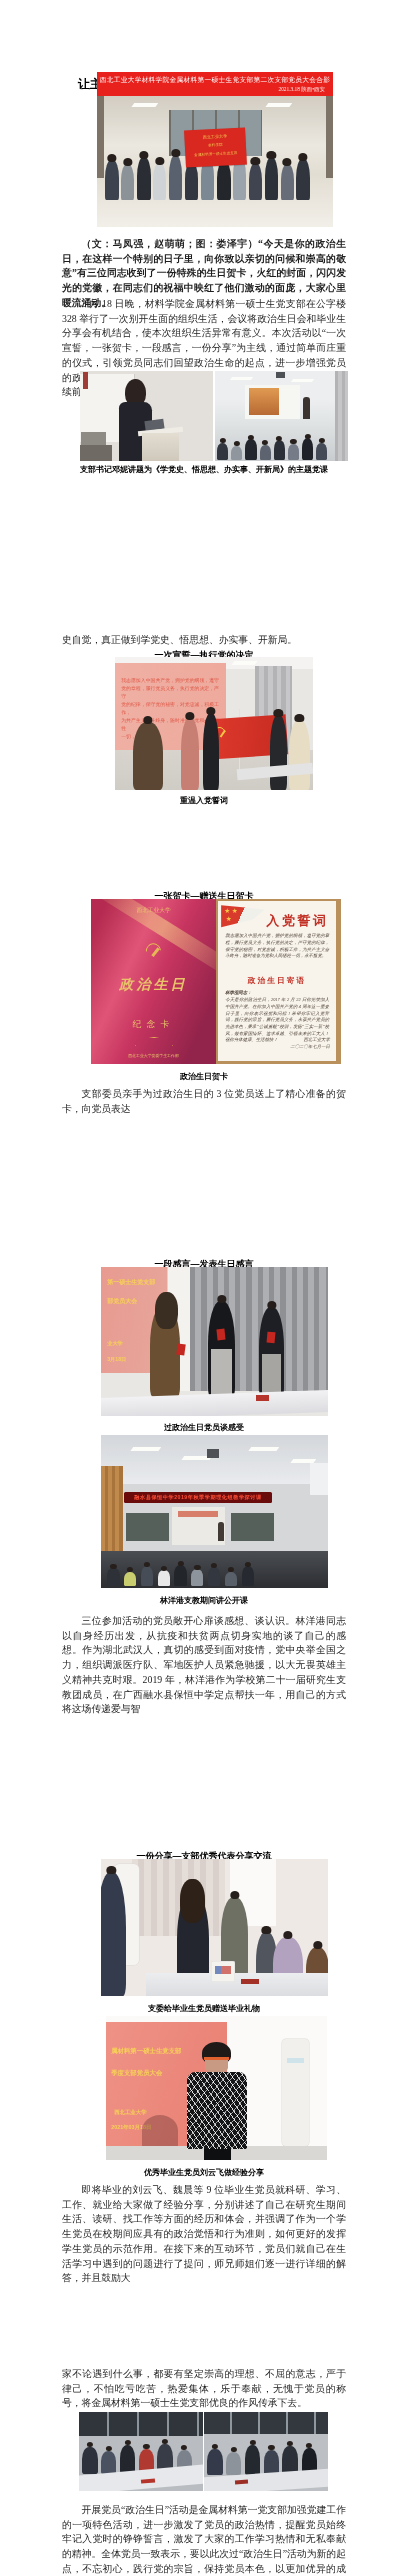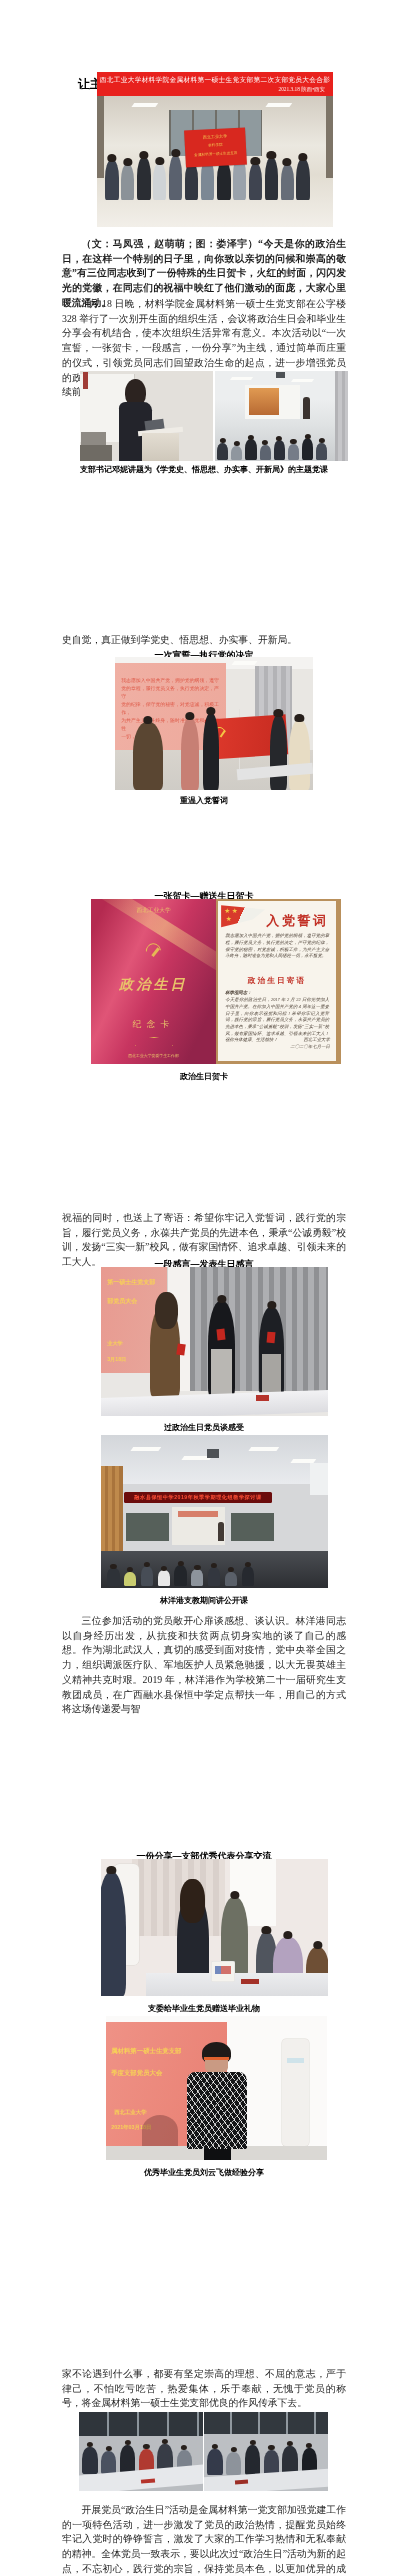--- a/index.html
+++ b/index.html
@@ -179,22 +179,22 @@
       <div class="handw abs" style="left:7.2px;top:89px;width:104px;font-weight:bold;">林季澄同志：</div>
       <div class="handw abs" style="left:7.2px;top:96px;width:104px;">今天是你的政治生日，2017 年 2 月 22 日你光荣加入中国共产党。在你加入中国共产党的 4 周年这一重要日子里，向你表示祝贺和问候！希望你牢记入党誓词，践行党的宗旨，履行党员义务，永葆共产党员的先进本色，秉承“公诚勇毅”校训，发扬“三实一新”校风，做有家国情怀、追求卓越、引领未来的工大人！祝你身体健康、生活愉快！</div>
       <div class="abs" style="left:0;bottom:0;width:118px;height:17.5px;background:linear-gradient(#f8f4ec,#dda express 0),linear-gradient(#e9b877,#b0672a);"></div>
       <div class="handw abs" style="right:6.2px;top:136px;width:57px;text-align:right;">西北工业大学</div>
       <div class="handw abs" style="right:6.2px;top:143px;width:67px;text-align:right;">二〇二〇年七月一日</div>
     </div>
   </div>
 
   <div class="caption" style="top:1071px;">政治生日贺卡</div>
 
-
-  <div class="para" style="top:1211px;">祝福的同时，也送上了寄语：希望你牢记入党誓词，践行党的宗旨，履行党员义务，永葆共产党员的先进本色，秉承“公诚勇毅”校训，发扬“三实一新”校风，做有家国情怀、追求卓越、引领未来的工大人。</div>
+  <div class="para indent" style="top:1087px;">支部委员亲手为过政治生日的 3 位党员送上了精心准备的贺卡，向党员表达</div>
+
 
   <div class="heading" style="top:1258px;">一段感言—发表生日感言</div>
 
   <div class="photo" style="left:101px;top:1267px;width:227px;height:149px;background:#e9e7e4;">
     <div class="abs" style="left:0;top:0;width:66px;height:106px;background:linear-gradient(100deg,#e89a90,#e7a79c);">
       <div class="scr-yellow abs" style="left:6.2px;top:11.3px;font-size:6px;">第一硕士生党支部</div>
       <div class="scr-yellow abs" style="left:6.2px;top:30px;font-size:6px;">部党员大会</div>
       <div class="scr-yellow abs" style="left:6.2px;top:73px;font-size:5.2px;">业大学</div>
       <div class="scr-yellow abs" style="left:6.2px;top:89px;font-size:5.2px;">3月18日</div>
     </div>
@@ -288,20 +288,21 @@
     <div class="abs" style="left:0;bottom:0;right:0;height:14.4px;background:#dad8d4;"></div>
     <div class="abs" style="left:96px;top:26px;width:29px;height:21.6px;background:#1f1a18;border-radius:50% 50% 35% 35%;"></div>
     <div class="abs" style="left:98px;top:41px;width:25px;height:3.1px;background:#e0622e;"></div>
     <div class="abs" style="left:99px;top:44px;width:23px;height:13.4px;background:#c99a83;border-radius:0 0 40% 40%;"></div>
     <div class="abs" style="left:81px;top:56px;width:60px;height:77px;border-radius:8.2px 8.2px 0 0;background:#141517;background-image:repeating-linear-gradient(55deg,rgba(255,255,255,.85) 0 0.8px,transparent 0.8px 4.6px),repeating-linear-gradient(-50deg,rgba(255,255,255,.6) 0 0.8px,transparent 0.8px 5.7px);"></div>
     <div class="abs" style="left:98px;top:133px;width:27px;height:11.3px;background:#0e0f11;"></div>
   </div>
 
   <div class="caption" style="top:2167px;">优秀毕业生党员刘云飞做经验分享</div>
 
+  <div class="para indent" style="top:2183px;">即将毕业的刘云飞、魏晨等 9 位毕业生党员就科研、学习、工作、就业给大家做了经验分享，分别讲述了自己在研究生期间生活、读研、找工作等方面的经历和体会，并强调了作为一个学生党员在校期间应具有的政治觉悟和行为准则，如何更好的发挥学生党员的示范作用。在接下来的互动环节，党员们就自己在生活学习中遇到的问题进行了提问，师兄师姐们逐一进行详细的解答，并且鼓励大</div>
 
   <div class="para" style="top:2367px;">家不论遇到什么事，都要有坚定崇高的理想、不屈的意志，严于律己，不怕吃亏吃苦，热爱集体，乐于奉献，无愧于党员的称号，将金属材料第一硕士生党支部优良的作风传承下去。</div>
 
   <div class="photo" style="left:79px;top:2412px;width:249px;height:79px;background:#fff;">
     <div class="abs" style="left:0;top:0;width:124px;height:79px;background:#b9bcc0;overflow:hidden;">
       <div class="abs" style="left:0;top:0;right:0;height:24px;background:repeating-linear-gradient(90deg,#2f353b 0 28px,#8b949b 28px 30px);"></div>
       <div class="row" style="left:3.1px;right:3.1px;bottom:17.5px;gap:3.6px;">
         <i class="pp sm" style="width:15.5px;height:27px;background:#2c313c"></i>
         <i class="pp sm" style="width:15px;height:23px;background:#4a5160"></i>
         <i class="pp sm" style="width:15.5px;height:29px;background:#23262d"></i>

